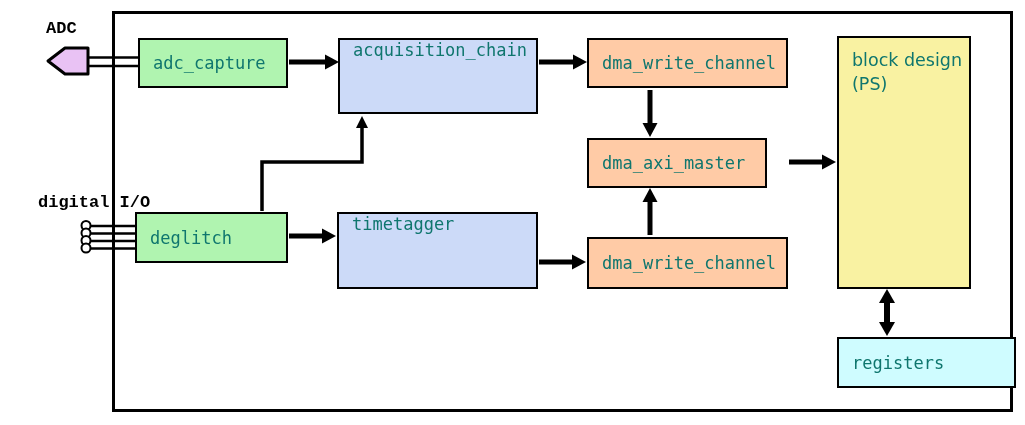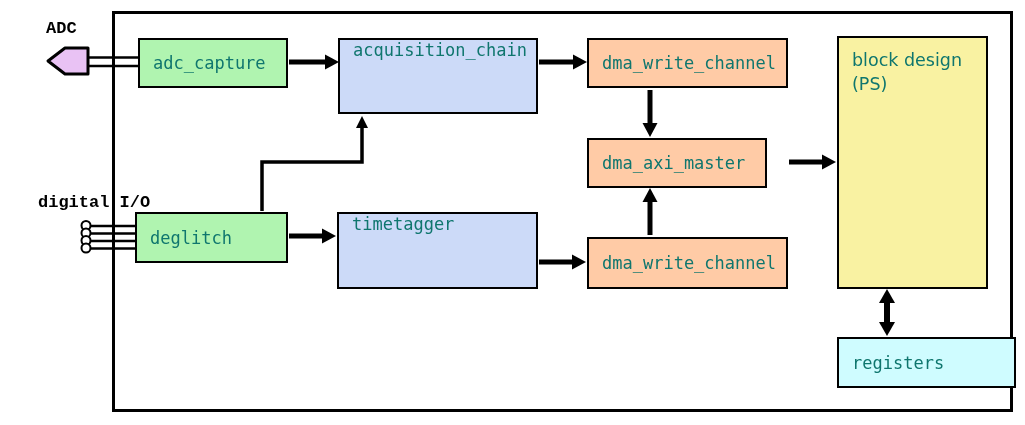--- a/index.html
+++ b/index.html
@@ -47,21 +47,21 @@
   .fill-green  { background: var(--color-green,  #b0f4b0); }
   .fill-blue   { background: var(--color-blue,   #ccdaf8); }
   .fill-salmon { background: var(--color-salmon, #ffcba6); }
   .fill-yellow { background: var(--color-yellow, #f9f2a2); }
   .fill-cyan   { background: var(--color-cyan,   #cffcff); }
 
   #adc-capture       { left: 138px; top: 38px;  width: 150px; height: 50px; }
   #acquisition-chain { left: 338px; top: 38px;  width: 200px; height: 76px; }
   #dma-write-top     { left: 587px; top: 38px;  width: 201px; height: 50px; }
   #dma-axi-master    { left: 587px; top: 138px; width: 180px; height: 50px; }
-  #block-design      { left: 837px; top: 36px;  width: 151px; height: 253px;
+  #block-design      { left: 837px; top: 36px;  width: 134px; height: 253px;
                        font-family: "DejaVu Sans", sans-serif; font-size: 17.5px;
                        padding-top: 10px; line-height: 1.38; }
   #deglitch          { left: 135px; top: 212px; width: 153px; height: 51px; }
   #timetagger        { left: 337px; top: 212px; width: 201px; height: 77px; }
   #dma-write-bottom  { left: 587px; top: 237px; width: 201px; height: 52px; }
   #registers         { left: 837px; top: 337px; width: 179px; height: 51px; }
 
   .port-label {
     position: absolute;
     font-family: Liberation Mono, monospace;

